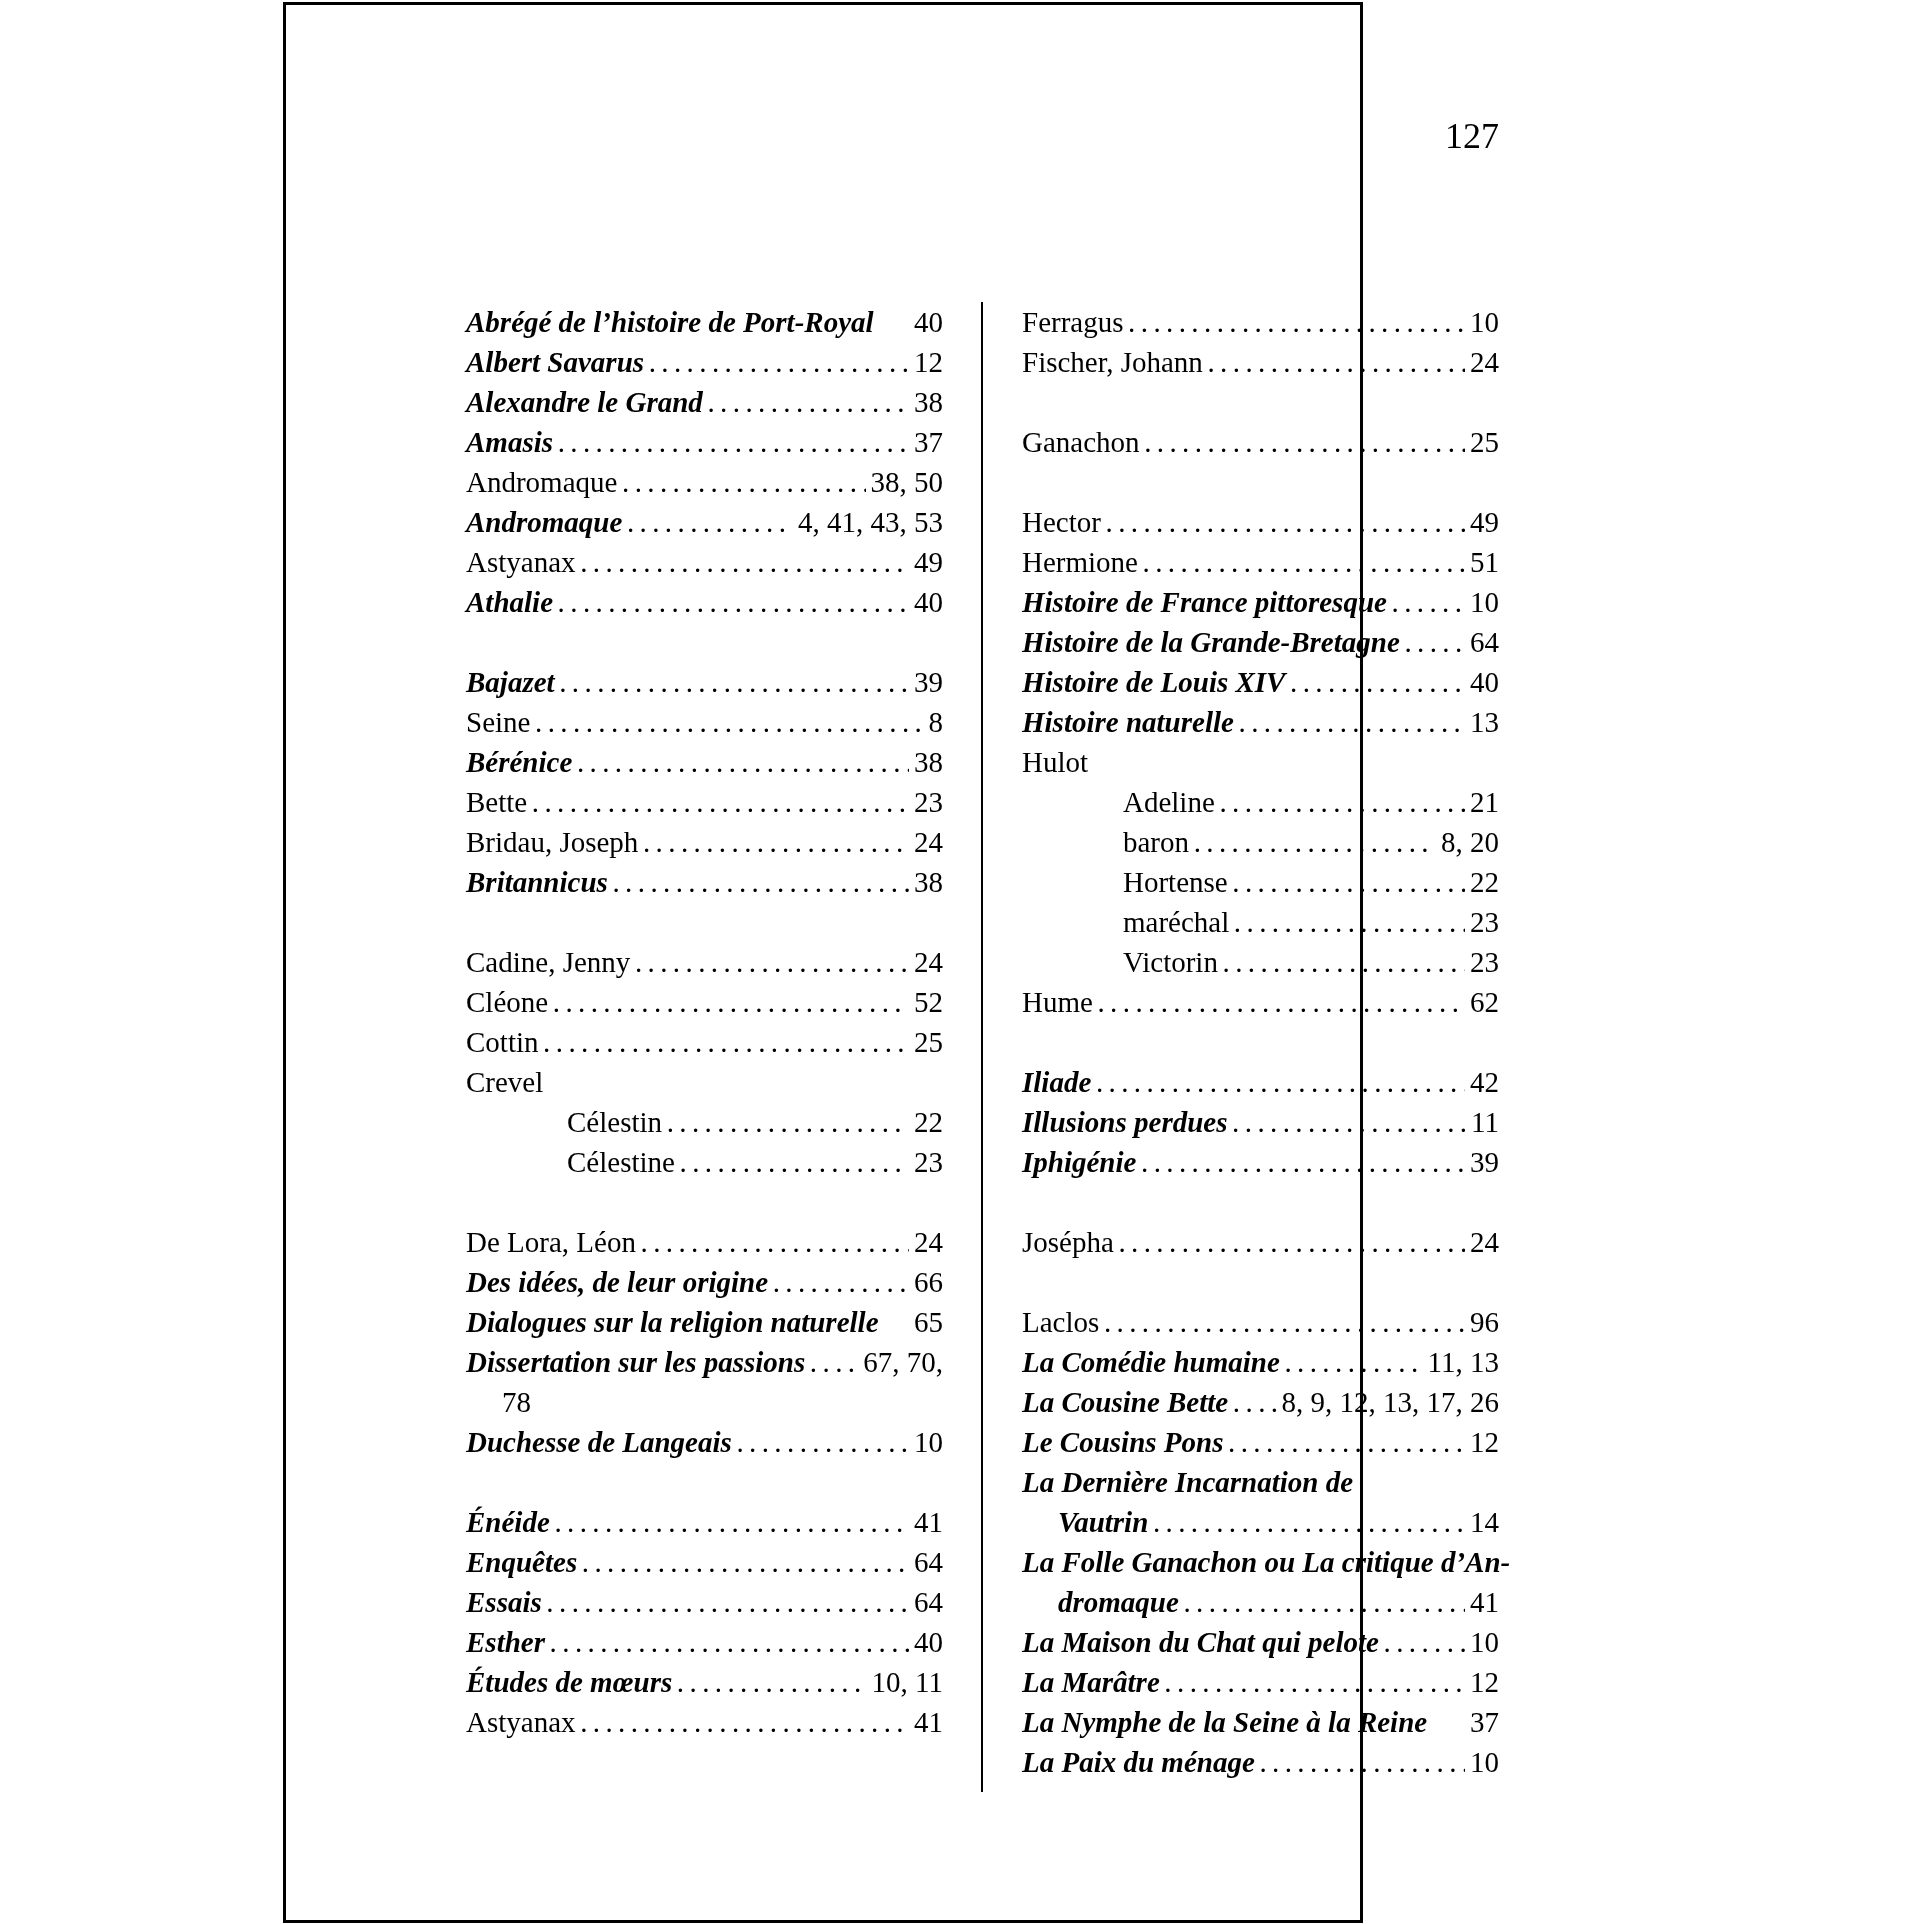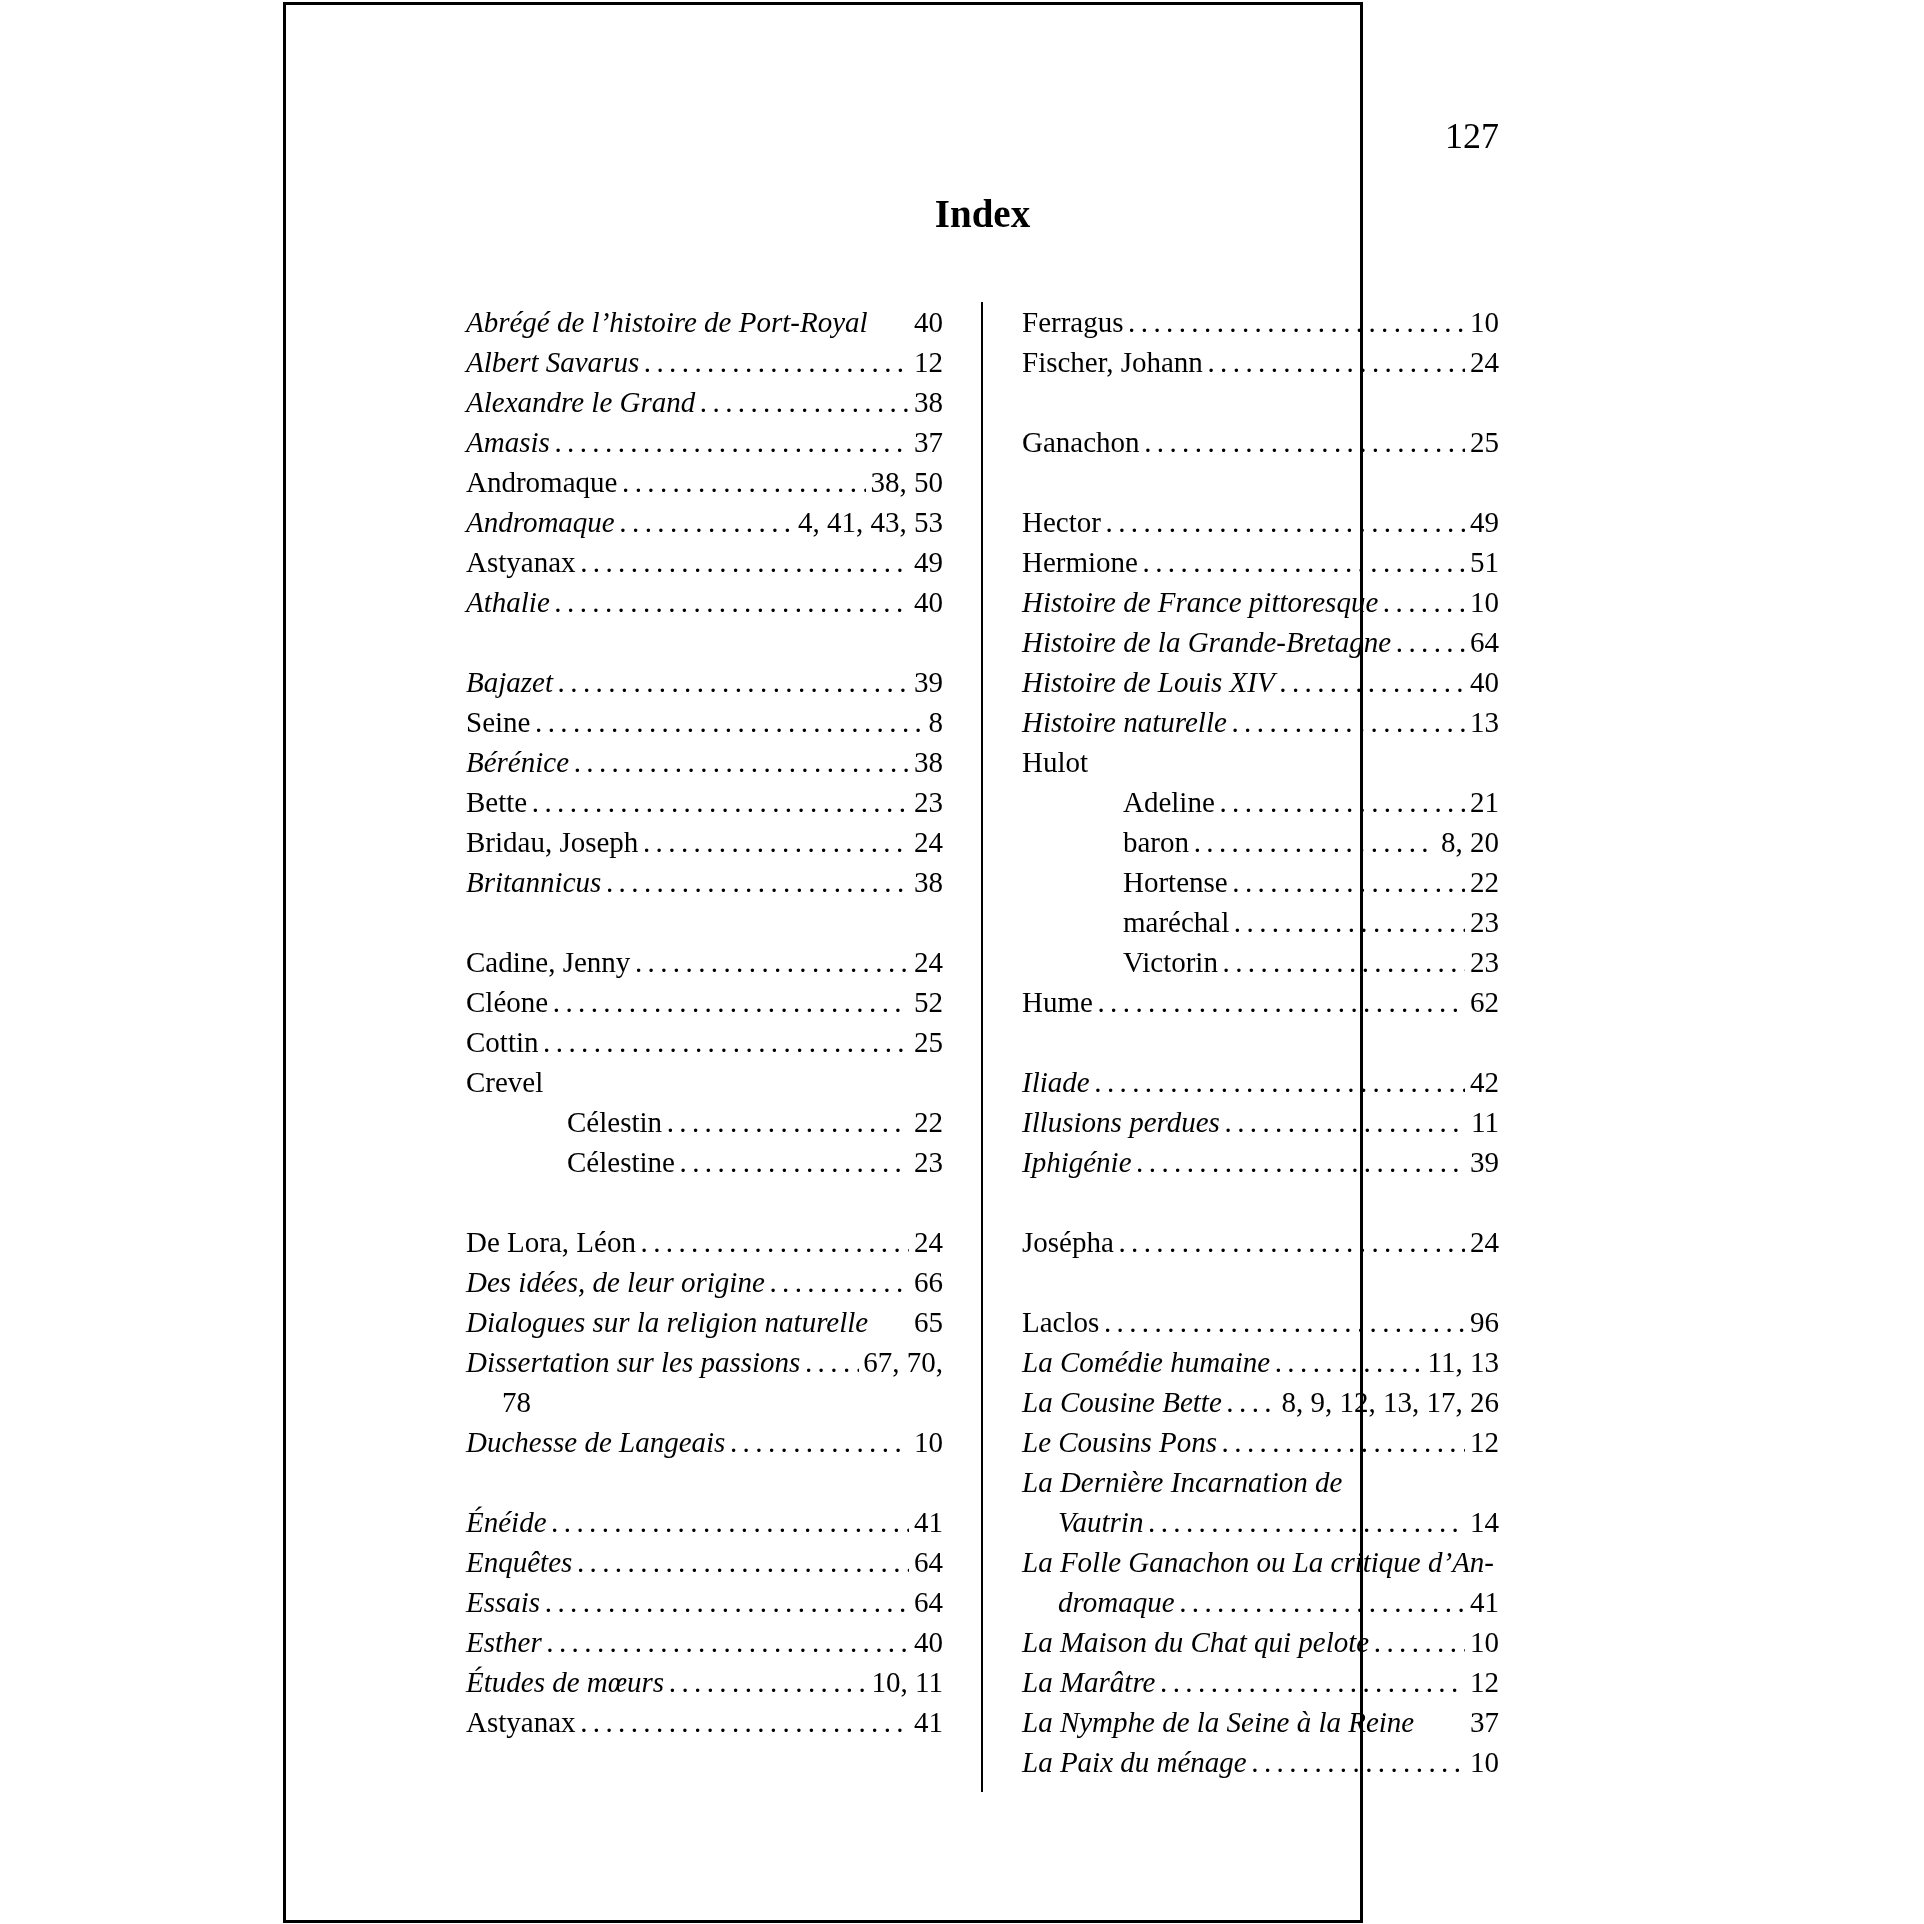--- a/index.html
+++ b/index.html
@@ -68,21 +68,21 @@
     margin-top: 40px;
   }
   .entry {
     display: flex;
     align-items: baseline;
     height: 40px;
     font-size: 29px;
     line-height: 40px;
     white-space: nowrap;
   }
-  .entry-text.italic { font-style: italic; }
+  .entry-text.italic { font-style: italic; font-weight: bold; }
   .entry.indent-sub  { padding-left: 101px; }
   .entry.indent-cont { padding-left: 36px; }
   .leader {
     flex: 1 1 auto;
     overflow: hidden;
     white-space: nowrap;
     margin: 0 4.6px;
     min-width: 0;
   }
   .leader::after {
@@ -91,21 +91,20 @@
   }
   .leader.no-dots::after { content: ""; }
   .entry-pages { white-space: nowrap; }
 </style>
 </head>
 <body>
 
 <div class="canvas">
   <div class="page">
     <div class="folio">127</div>
-    <div class="title">Index</div>
     <div class="col-divider"></div>
     <div class="columns">
       <div class="col">
           <div class="group">
             <div class="entry">
     <span class="entry-text italic">Abrégé de l’histoire de Port-Royal</span>
     <span class="leader no-dots"></span>
     <span class="entry-pages">40</span>
   </div>
             <div class="entry">

